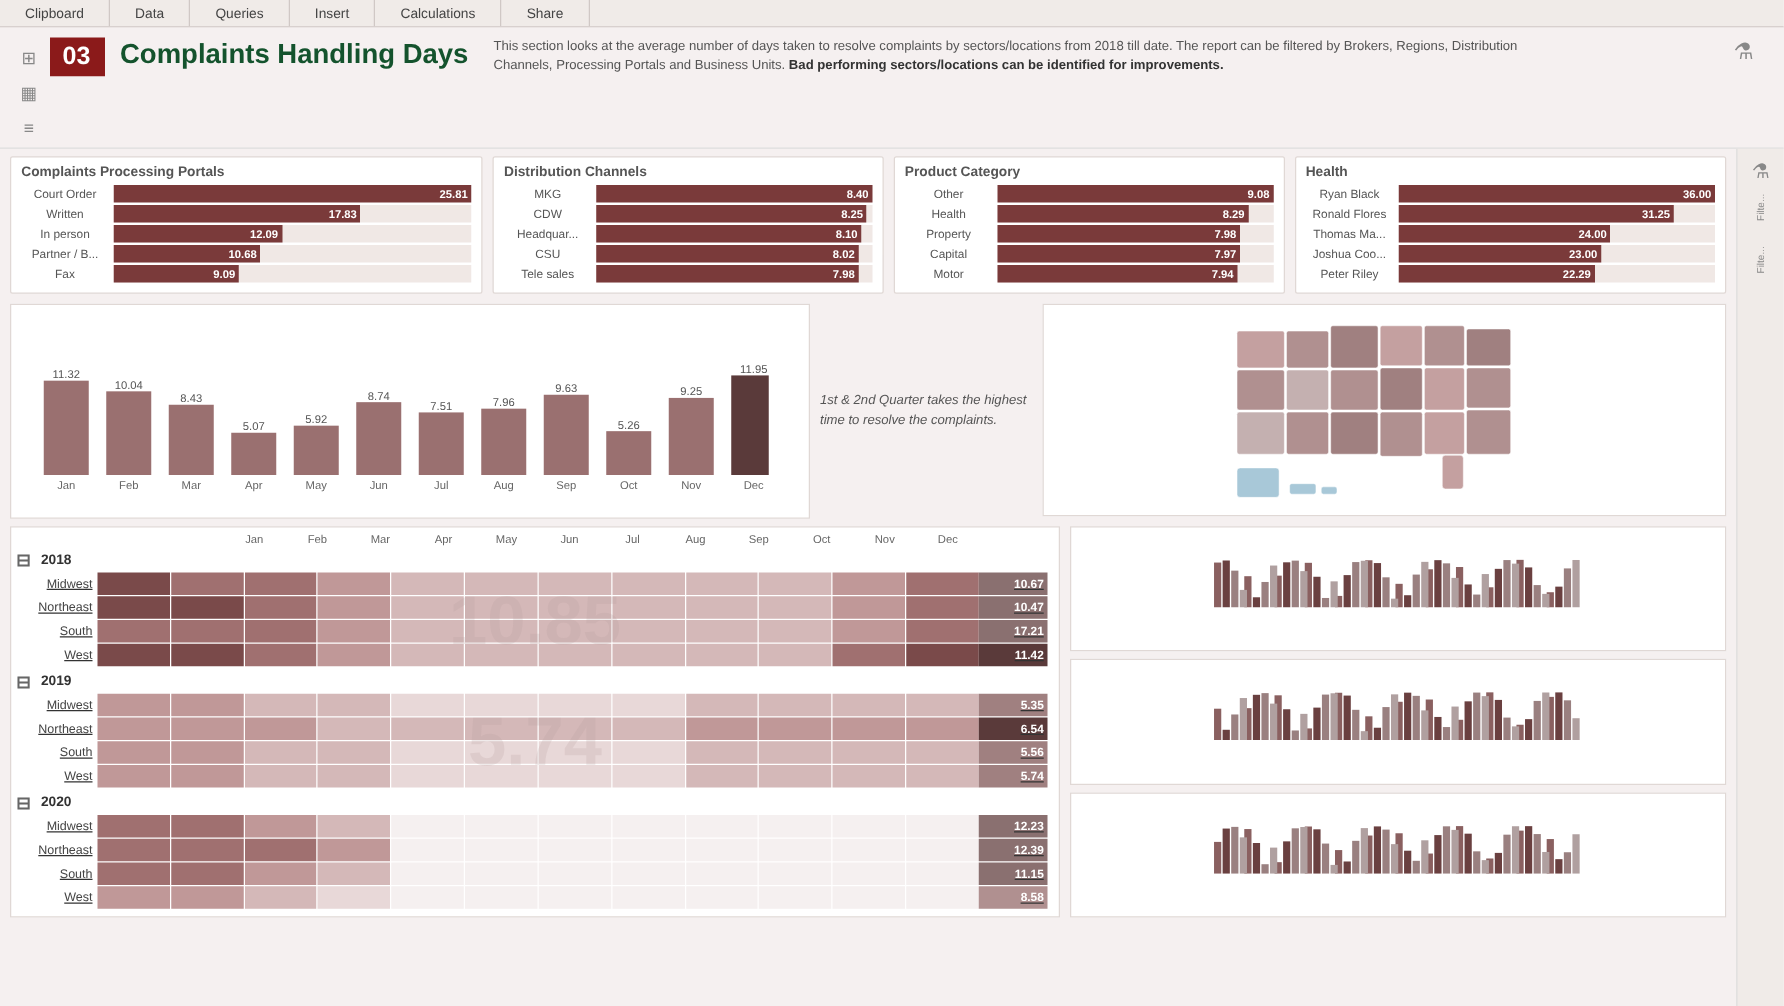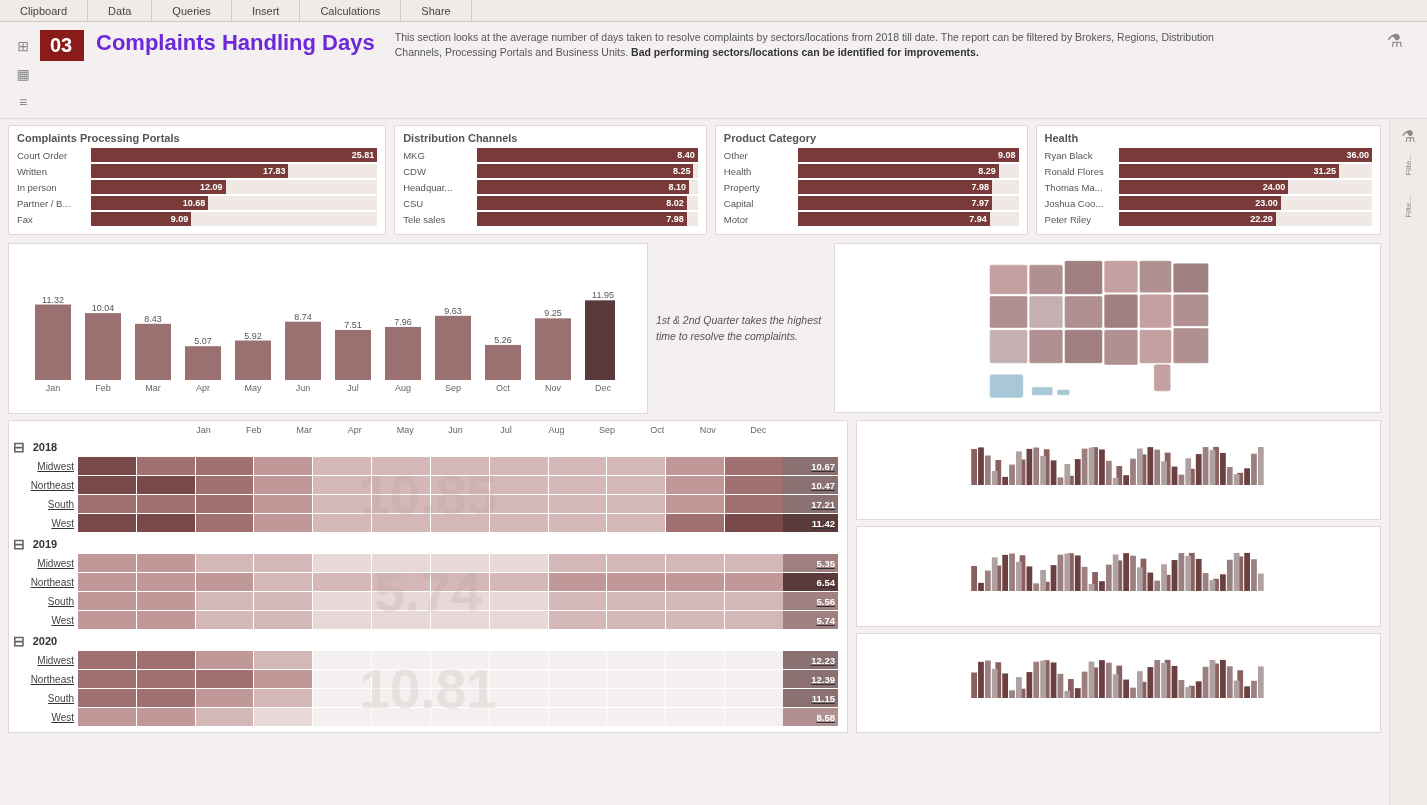--- a/index.html
+++ b/index.html
@@ -18,21 +18,21 @@
     
     .page-header {
       background: #f5f0f0; padding: 8px 12px; display: flex; align-items: flex-start;
       border-bottom: 1px solid #ddd;
     }
     .page-number-box {
       background: #8b1a1a; color: white; font-size: 20px; font-weight: bold;
       padding: 4px 10px; margin-right: 12px; min-width: 44px; text-align: left;
     }
     .page-title {
-      font-size: 22px; font-weight: bold; color: #6d28d9; margin-right: 20px;
+      font-size: 22px; font-weight: bold; color: #14532d; margin-right: 20px;
       white-space: nowrap;
     }
     .page-description { font-size: 10.5px; color: #555; line-height: 1.4; max-width: 850px; }
     .page-description b { color: #333; }
     .filter-icon-area {
       margin-left: auto; display: flex; align-items: center; color: #888;
     }
     
     
     .left-sidebar {
@@ -42,21 +42,21 @@
     .sidebar-icon { font-size: 14px; color: #888; cursor: pointer; }
 
     
     .kpi-row { display: flex; gap: 8px; margin-bottom: 8px; }
     .kpi-card {
       background: white; border: 1px solid #e0d8d5; padding: 6px 8px;
       border-radius: 2px; flex: 1;
     }
     .kpi-title { font-size: 11px; font-weight: 600; color: #555; margin-bottom: 4px; }
     .kpi-bar-row { display: flex; align-items: center; margin-bottom: 2px; }
-    .kpi-label { font-size: 9.5px; color: #555; text-align: left; min-width: 70px; margin-right: 4px; }
+    .kpi-label { font-size: 9.5px; color: #555; text-align: center; min-width: 70px; margin-right: 4px; }
     .kpi-bar-wrap { flex: 1; position: relative; height: 14px; background: #f0e8e5; }
     .kpi-bar { height: 100%; background: #7a3a3a; display: flex; align-items: center; padding-right: 3px; justify-content: flex-end; }
     .kpi-bar-val { font-size: 9px; color: white; font-weight: 600; white-space: nowrap; }
     .year-section { margin-bottom: 2px; }
     .year-header { display: flex; align-items: center; gap: 4px; font-weight: bold; font-size: 11px; color: #333; padding: 2px 0; }
     .heatmap-row { display: flex; align-items: center; margin-bottom: 1px; text-decoration: underline; }
     .heatmap-region-label { font-size: 10px; color: #444; min-width: 65px; text-align: right; padding-right: 4px; }
     .heatmap-cells { display: flex; gap: 1px; flex: 1; }
     .heatmap-cell { height: 18px; flex: 1; border-radius: 0; }
     .heatmap-value-bar { min-width: 60px; text-align: right; }
@@ -653,21 +653,20 @@
                     <div class="heatmap-cell" style="background: rgb(245, 240, 240);"></div>
                     <div class="heatmap-cell" style="background: rgb(245, 240, 240);"></div>
                     <div class="heatmap-cell" style="background: rgb(245, 240, 240);"></div>
                     <div class="heatmap-cell" style="background: rgb(245, 240, 240);"></div>
                     <div class="heatmap-cell" style="background: rgb(245, 240, 240);"></div>
                   </div>
                   <div class="heatmap-value-bar" style="min-width: 60px;">
                     <div class="heatmap-value-rect" style="background: rgb(176, 144, 144); width: 55px;">8.58</div>
                   </div>
                 </div>
-                <div style="position: absolute; top: 50%; left: 50%; transform: translate(-50%, -50%); font-size: 55px; color: rgba(180, 155, 155, 0.2); font-weight: bold; pointer-events: none; z-index: 1;">10.81</div>
               </div>
             </div>
           </div>
       </div>
 
       <div style="flex:1;display:flex;flex-direction:column;gap:6px;">
         <div style="flex:1;background:white;border:1px solid #e0d8d5;padding:4px;">
           <svg width="100%" height="60" id="spark1" viewBox="0 0 270 55">
               <rect x="0" y="22.03882742098321" width="5.294117647058823" height="32.96117257901679" fill="#8a6060"></rect>
               <rect x="22.176470588235293" y="32.0458356768813" width="5.294117647058823" height="22.954164323118697" fill="#8a6060"></rect>

